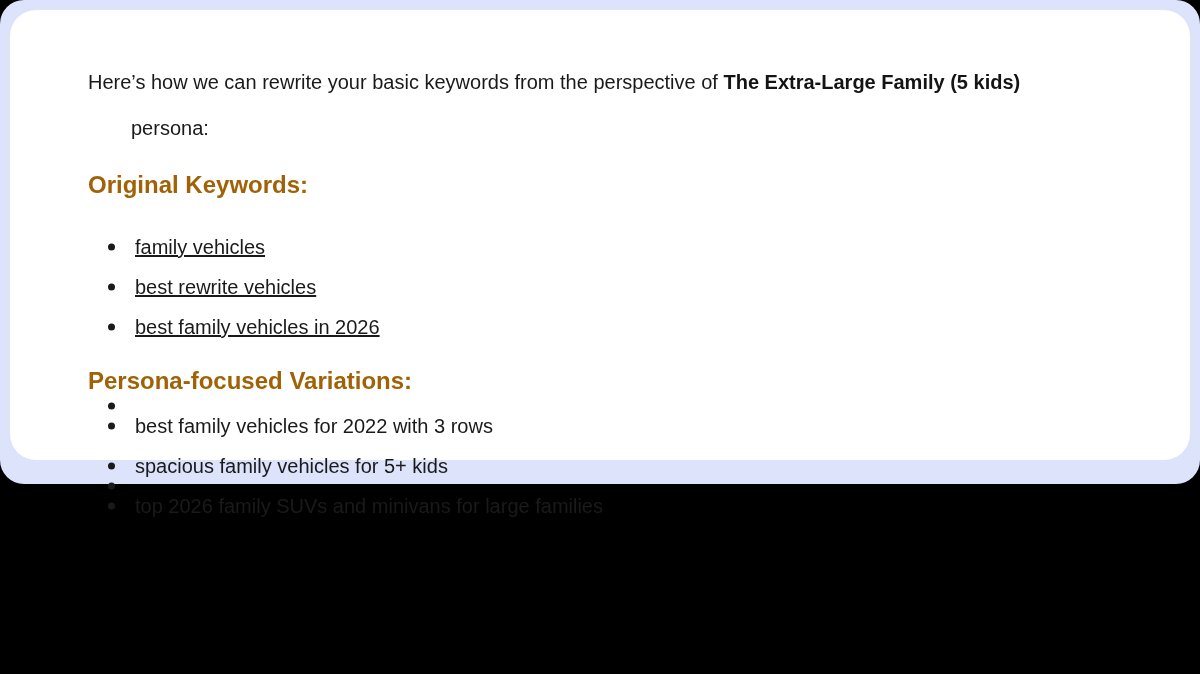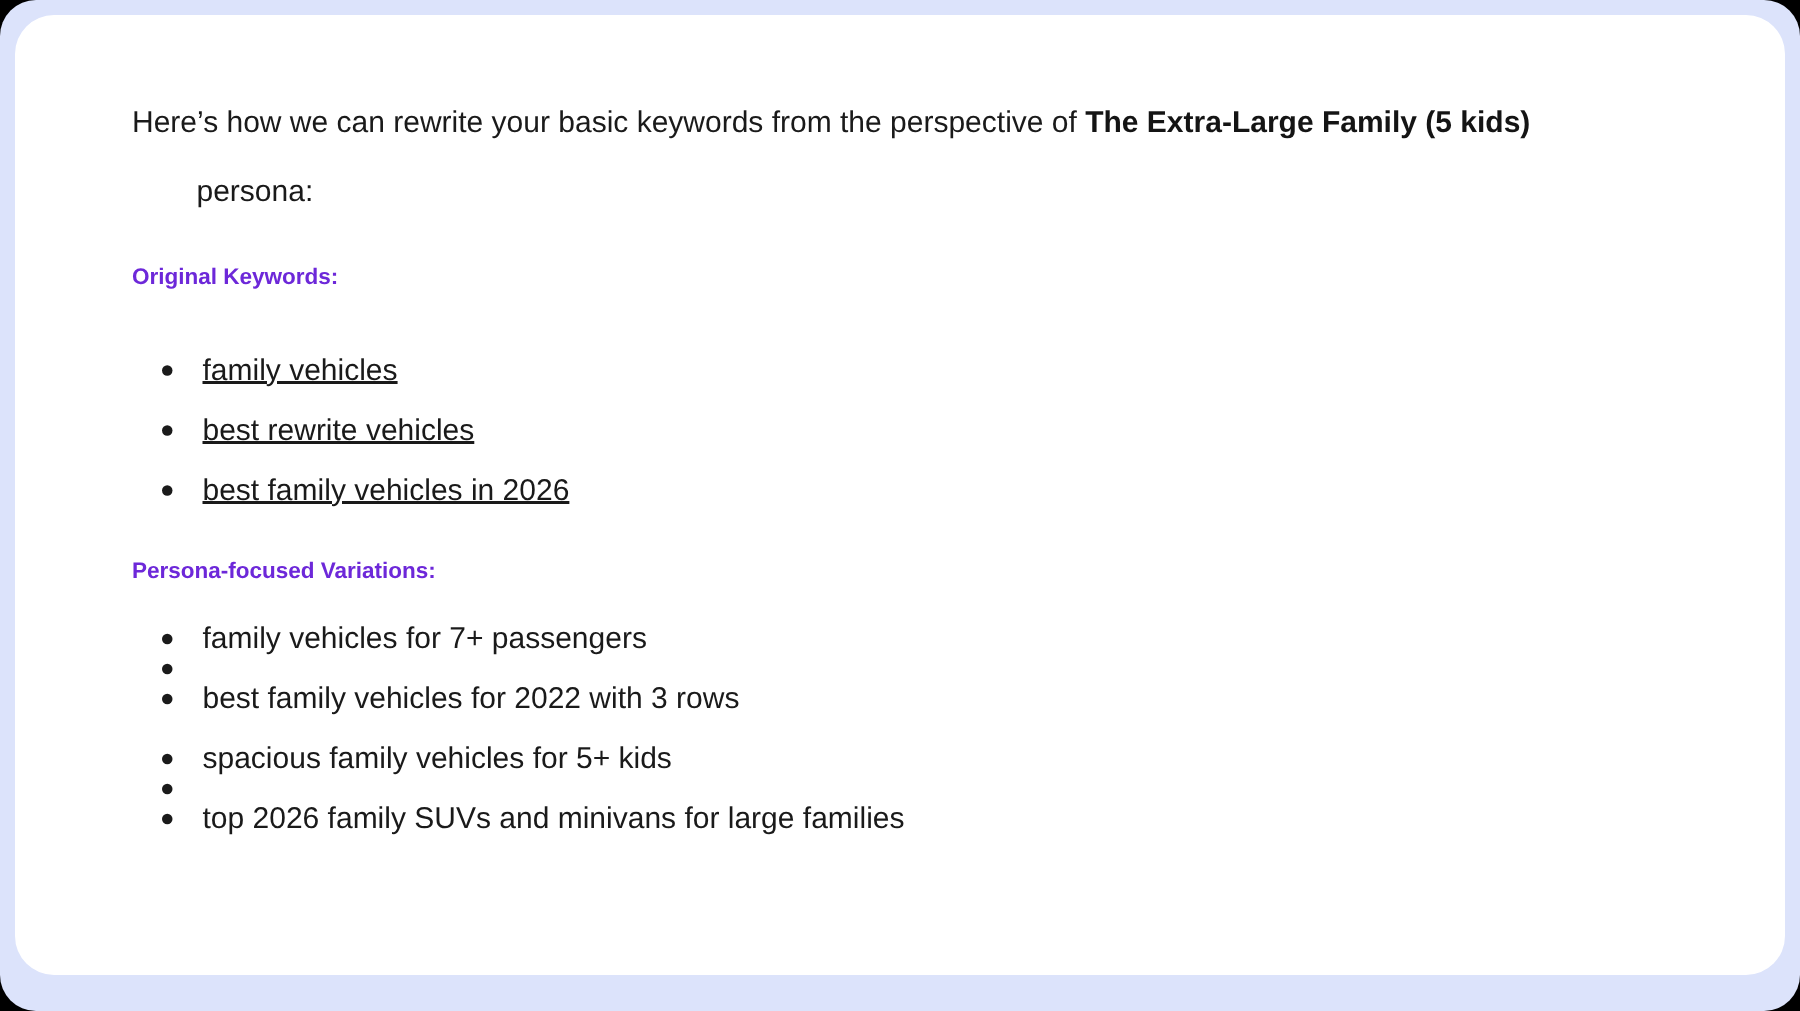--- a/index.html
+++ b/index.html
@@ -8,21 +8,21 @@
     background: #000000;
     width: 1200px;
     height: 674px;
     overflow: hidden;
     font-family: "Liberation Sans", "DejaVu Sans", sans-serif;
   }
   .frame {
     position: absolute;
     left: 0; top: 0;
     width: 1200px;
-    height: 674px;
+    height: 484px;
     background: #dce3fb;
     border-radius: 24px;
     box-sizing: border-box;
   }
   .card {
     position: absolute;
     left: 10px;
     top: 10px;
     right: 10px;
     bottom: 24px;
@@ -41,24 +41,24 @@
   .intro strong {
     font-weight: 700;
     color: #141414;
   }
   .intro .suffix {
     display: block;
     margin-left: 43px;
   }
   .heading {
     margin: 11px 0 0 0;
-    font-size: 15px;
+    font-size: 24px;
     font-weight: 700;
     line-height: 46px;
-    color: #6d28d9;
+    color: #a16207;
   }
   ul.list {
     margin: 0;
     padding: 0;
     list-style: none;
   }
   ul.list-loose { margin-top: 19px; text-decoration: underline; }
   ul.list-tight { margin-top: 2px; }
   ul.list li {
     position: relative;
@@ -99,24 +99,20 @@
 
   <li>
     <span class="dot"></span>
     <span class="li-text">best family vehicles in 2026</span>
   </li>
 </ul>
 
     <h3 class="heading">Persona-focused Variations:</h3>
 
     <ul class="list list-tight">
-  <li>
-    <span class="dot"></span>
-    <span class="li-text">family vehicles for 7+ passengers</span>
-  </li>
 
   <li>
     <span class="dot"></span>
   </li>
 
   <li>
     <span class="dot"></span>
     <span class="li-text">best family vehicles for 2022 with 3 rows</span>
   </li>
 

